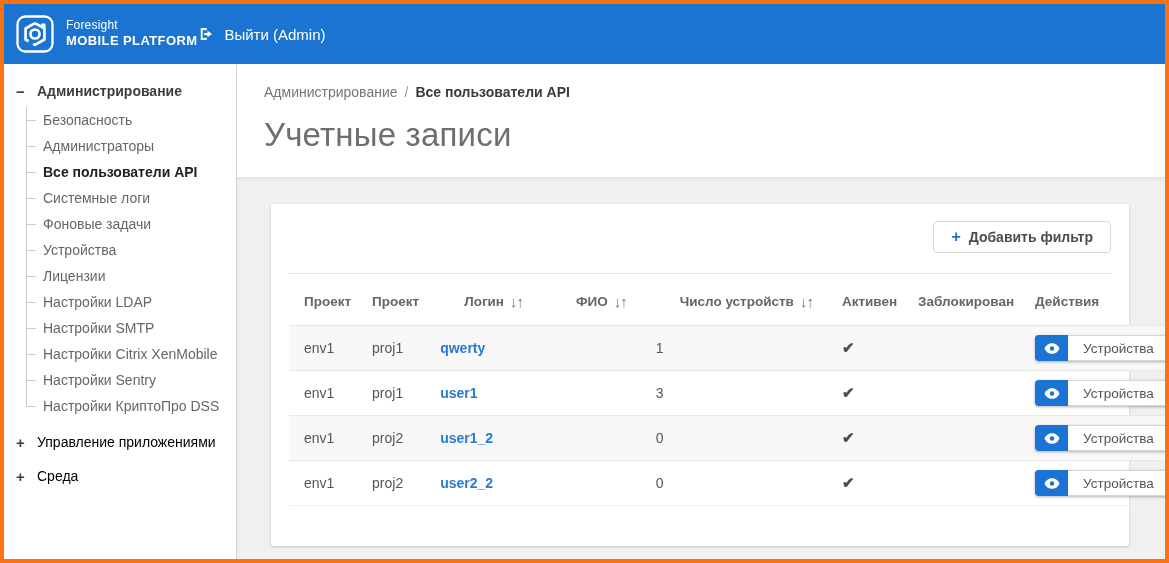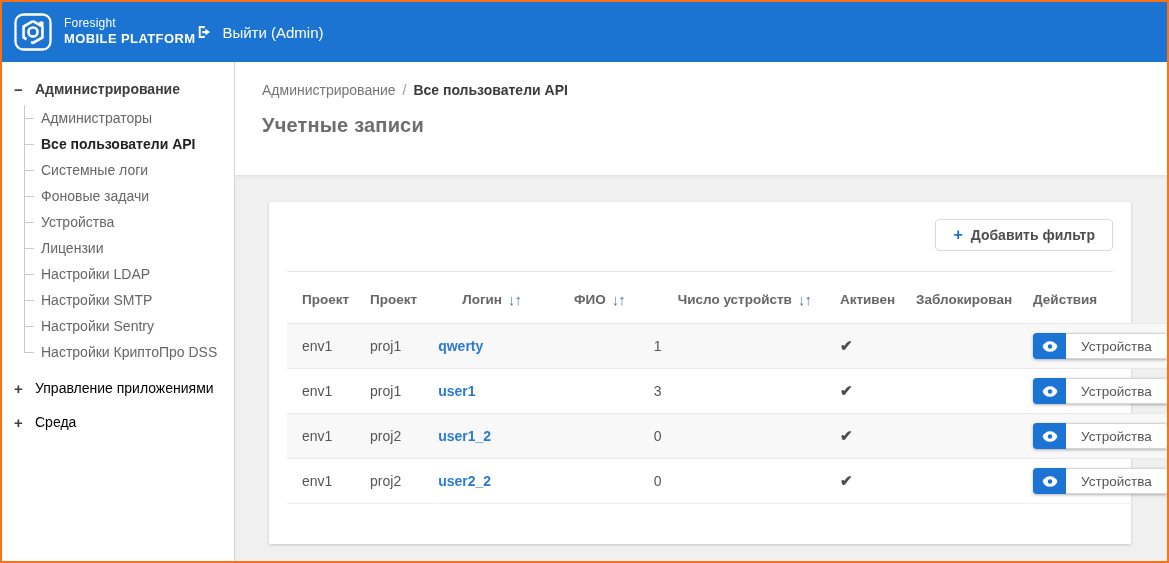--- a/index.html
+++ b/index.html
@@ -1,21 +1,21 @@
 <!DOCTYPE html>
 <html lang="ru"><head>
 <meta charset="utf-8">
 <style>
   * { margin:0; padding:0; box-sizing:border-box; }
   html,body { background:#e9e9e9; }
   body { font-family:"Liberation Sans", sans-serif; }
 
   .window {
     width:1169px; height:563px; margin:0 auto;
-    border:2px solid #f97316; background:#fff;
+    border:4px solid #f97316; background:#fff;
     display:flex; flex-direction:column; overflow:hidden;
   }
 
   
   .app-header {
     height:60px; flex:0 0 60px; background:#1b74d1; color:#fff;
     display:flex; align-items:center; padding:0 22px 0 10px;
   }
   .brand { display:flex; align-items:center; gap:10px; cursor:pointer; }
   .logo-box { width:42px; height:42px; display:flex; align-items:center; justify-content:center; }
@@ -68,21 +68,21 @@
   }
   ul.tree li.active span { font-weight:700; color:#222; }
 
   
   .main { flex:1; display:flex; flex-direction:column; min-width:0; background:#f0f0f0; }
   .page-head { background:#fff; padding:20px 20px 0 27px; height:113px; flex:0 0 113px; }
   .breadcrumb { font-size:14px; color:#757575; display:flex; gap:7px; align-items:center; }
   .breadcrumb .crumb-link { cursor:pointer; }
   .breadcrumb .sep { color:#9a9a9a; }
   .breadcrumb .current { font-weight:700; color:#3a3a3a; }
-  .page-title { margin-top:16px; font-size:20px; font-weight:700; color:#6e6e6e; letter-spacing:.2px; }
+  .page-title { margin-top:16px; font-size:33px; font-weight:400; color:#6e6e6e; letter-spacing:.2px; }
 
   .content { flex:1; box-shadow:inset 0 2px 3px rgba(0,0,0,.05); }
   .card {
     background:#fff; margin:27px 36px 0 34px; border-radius:2px;
     box-shadow:0 1px 3px rgba(0,0,0,.18); padding:0 18px 40px 18px;
   }
   .card-toolbar {
     display:flex; justify-content:flex-end; padding:17px 0 20px 0;
     border-bottom:1px solid #e6e6e6;
   }
@@ -166,28 +166,30 @@
   </header>
 
   <div class="app-body">
 
     <nav class="sidebar">
       <div class="root-item">
         <span class="toggle">−</span>
         <span class="root-label">Администрирование</span>
       </div>
       <ul class="tree">
+        <li><span>Безопасность</span></li>
         <li><span>Администраторы</span></li>
         <li class="active"><span>Все пользователи API</span></li>
         <li><span>Системные логи</span></li>
         <li><span>Фоновые задачи</span></li>
         <li><span>Устройства</span></li>
         <li><span>Лицензии</span></li>
         <li><span>Настройки LDAP</span></li>
         <li><span>Настройки SMTP</span></li>
+        <li><span>Настройки Citrix XenMobile</span></li>
         <li><span>Настройки Sentry</span></li>
         <li><span>Настройки КриптоПро DSS</span></li>
       </ul>
       <div class="root-item secondary">
         <span class="toggle">+</span>
         <span class="root-label">Управление приложениями</span>
       </div>
       <div class="root-item secondary">
         <span class="toggle">+</span>
         <span class="root-label">Среда</span>

